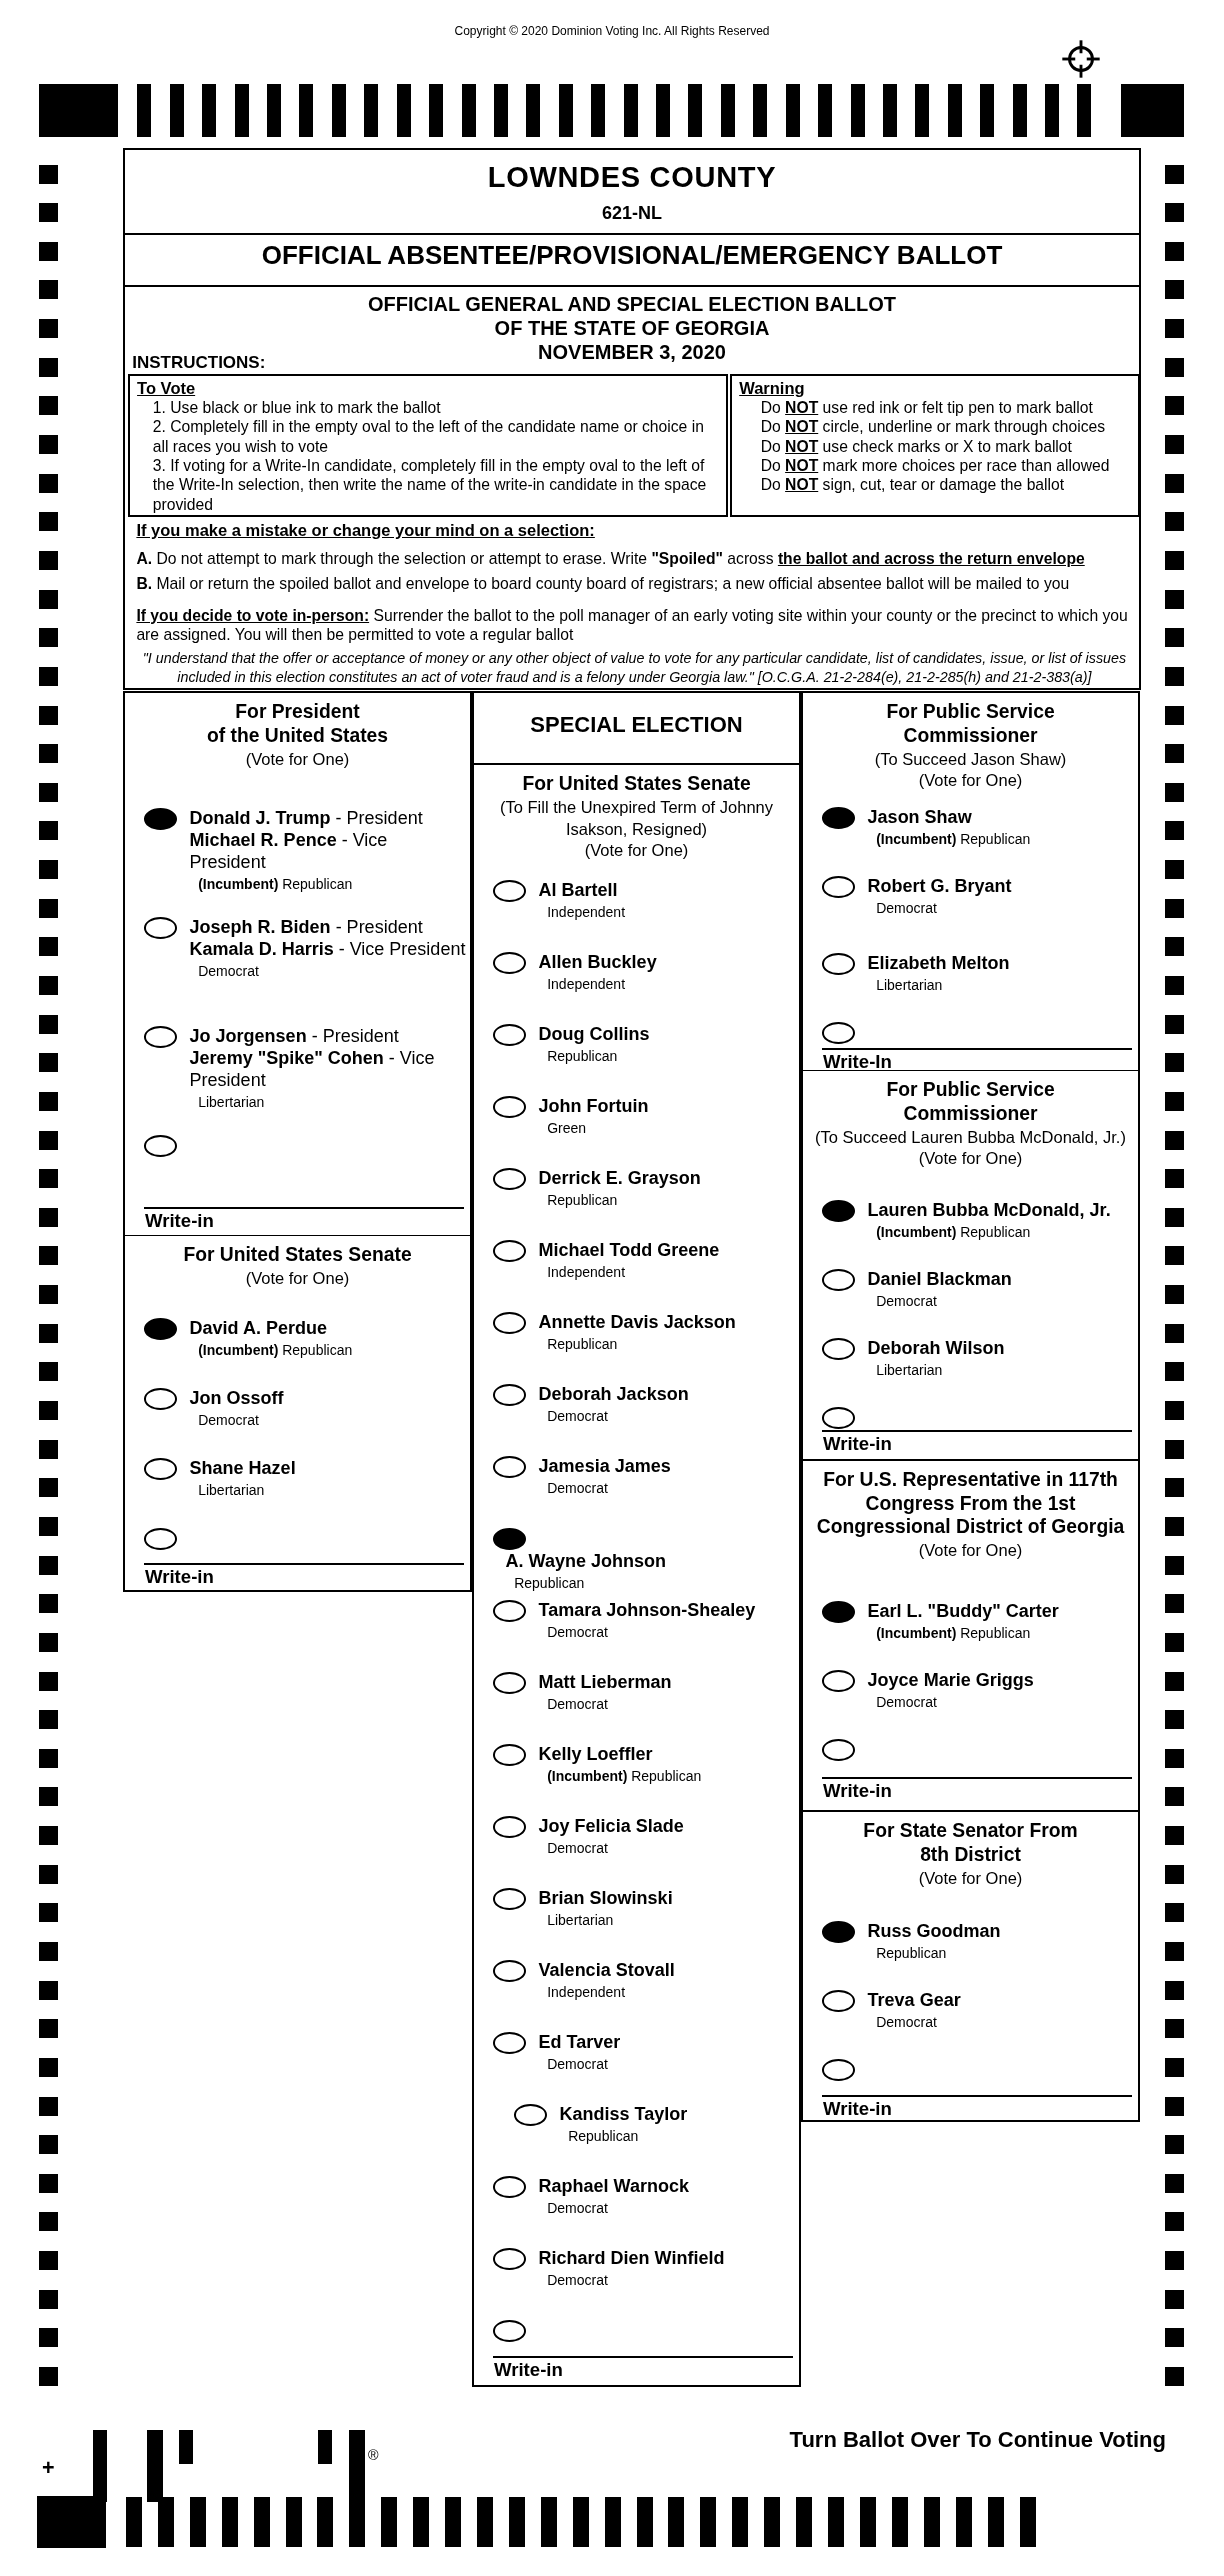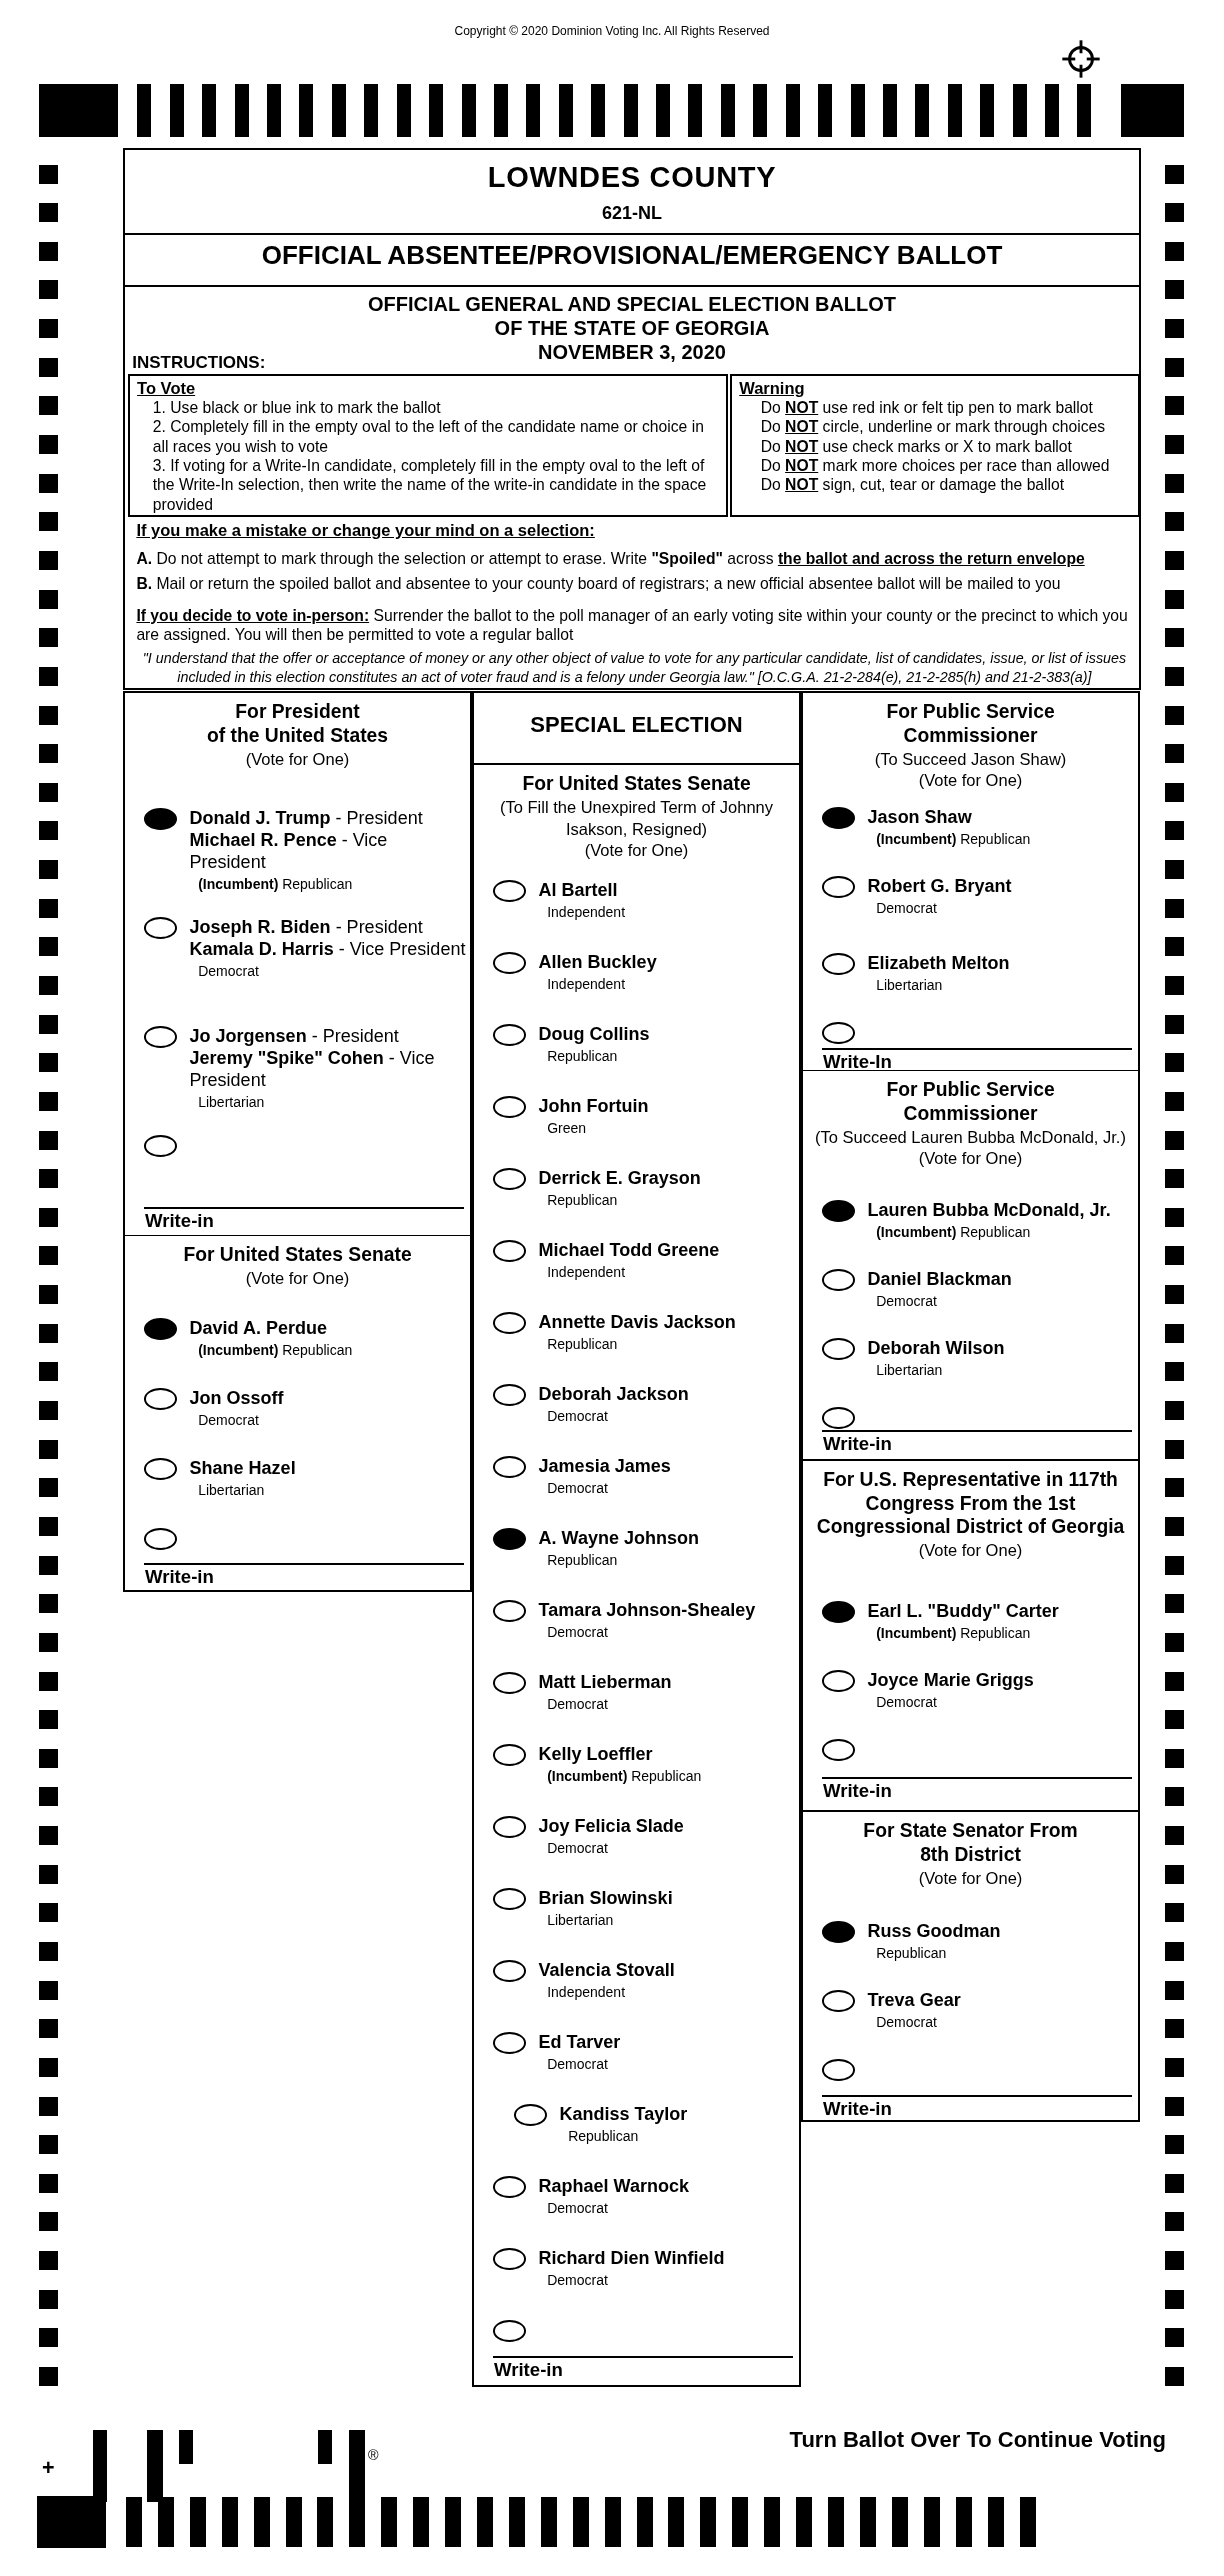--- a/index.html
+++ b/index.html
@@ -94,21 +94,21 @@
           <div class="witem"><span>Do </span><span class="segb segu">NOT</span><span> use red ink or felt tip pen to mark ballot</span></div>
           <div class="witem"><span>Do </span><span class="segb segu">NOT</span><span> circle, underline or mark through choices</span></div>
           <div class="witem"><span>Do </span><span class="segb segu">NOT</span><span> use check marks or X to mark ballot</span></div>
           <div class="witem"><span>Do </span><span class="segb segu">NOT</span><span> mark more choices per race than allowed</span></div>
           <div class="witem"><span>Do </span><span class="segb segu">NOT</span><span> sign, cut, tear or damage the ballot</span></div>
         </div>
     </div>
 
     <div id="mheading" class="mtext segb segu">If you make a mistake or change your mind on a selection:</div>
     <div id="mA" class="mtext"><span class="segb ">A.</span><span> Do not attempt to mark through the selection or attempt to erase.  Write </span><span class="segb ">"Spoiled"</span><span> across </span><span class="segb segu">the ballot and across the return envelope</span></div>
-    <div id="mB" class="mtext"><span class="segb ">B.</span><span> Mail or return the spoiled ballot and absentee to your county board of registrars; a new official absentee ballot will be mailed to you</span></div>
+    <div id="mB" class="mtext"><span class="segb ">B.</span><span> Mail or return the spoiled ballot and envelope to board county board of registrars; a new official absentee ballot will be mailed to you</span></div>
     <div id="minperson" class="mtext"><span class="segb segu">If you decide to vote in-person:</span><span>  Surrender the ballot to the poll manager of an early voting site within your county or the precinct to which you are assigned.  You will then be permitted to vote a regular ballot</span></div>
     <div id="felony" class="mtext">"I understand that the offer or acceptance of money or any other object of value to vote for any particular candidate, list of candidates, issue, or list of issues included in this election constitutes an act of voter fraud and is a felony under Georgia law." [O.C.G.A. 21-2-284(e), 21-2-285(h) and 21-2-383(a)]</div>
   </div>
 
   <div id="contests-root">
       <section class="contest bt" style="left: 123px; top: 691px; width: 349px; height: 546px;">
         <div class="ctitle">
           <div>For President</div>
           <div>of the United States</div>
         </div>
@@ -250,21 +250,21 @@
               <div class="party"><span>Democrat</span></div>
             </div>
           </div>
           <div class="cand" style="height: 72px;">
             <div class="oval"></div>
             <div class="ctext">
               <div class="nline"><span>Jamesia James</span></div>
               <div class="party"><span>Democrat</span></div>
             </div>
           </div>
-          <div class="cand" style="height: 72px;">
+          <div class="cand" style="height: 72px; flex-direction: column;">
             <div class="oval filled"></div>
             <div class="ctext">
               <div class="nline"><span>A. Wayne Johnson</span></div>
               <div class="party"><span>Republican</span></div>
             </div>
           </div>
           <div class="cand" style="height: 72px;">
             <div class="oval"></div>
             <div class="ctext">
               <div class="nline"><span>Tamara Johnson-Shealey</span></div>

